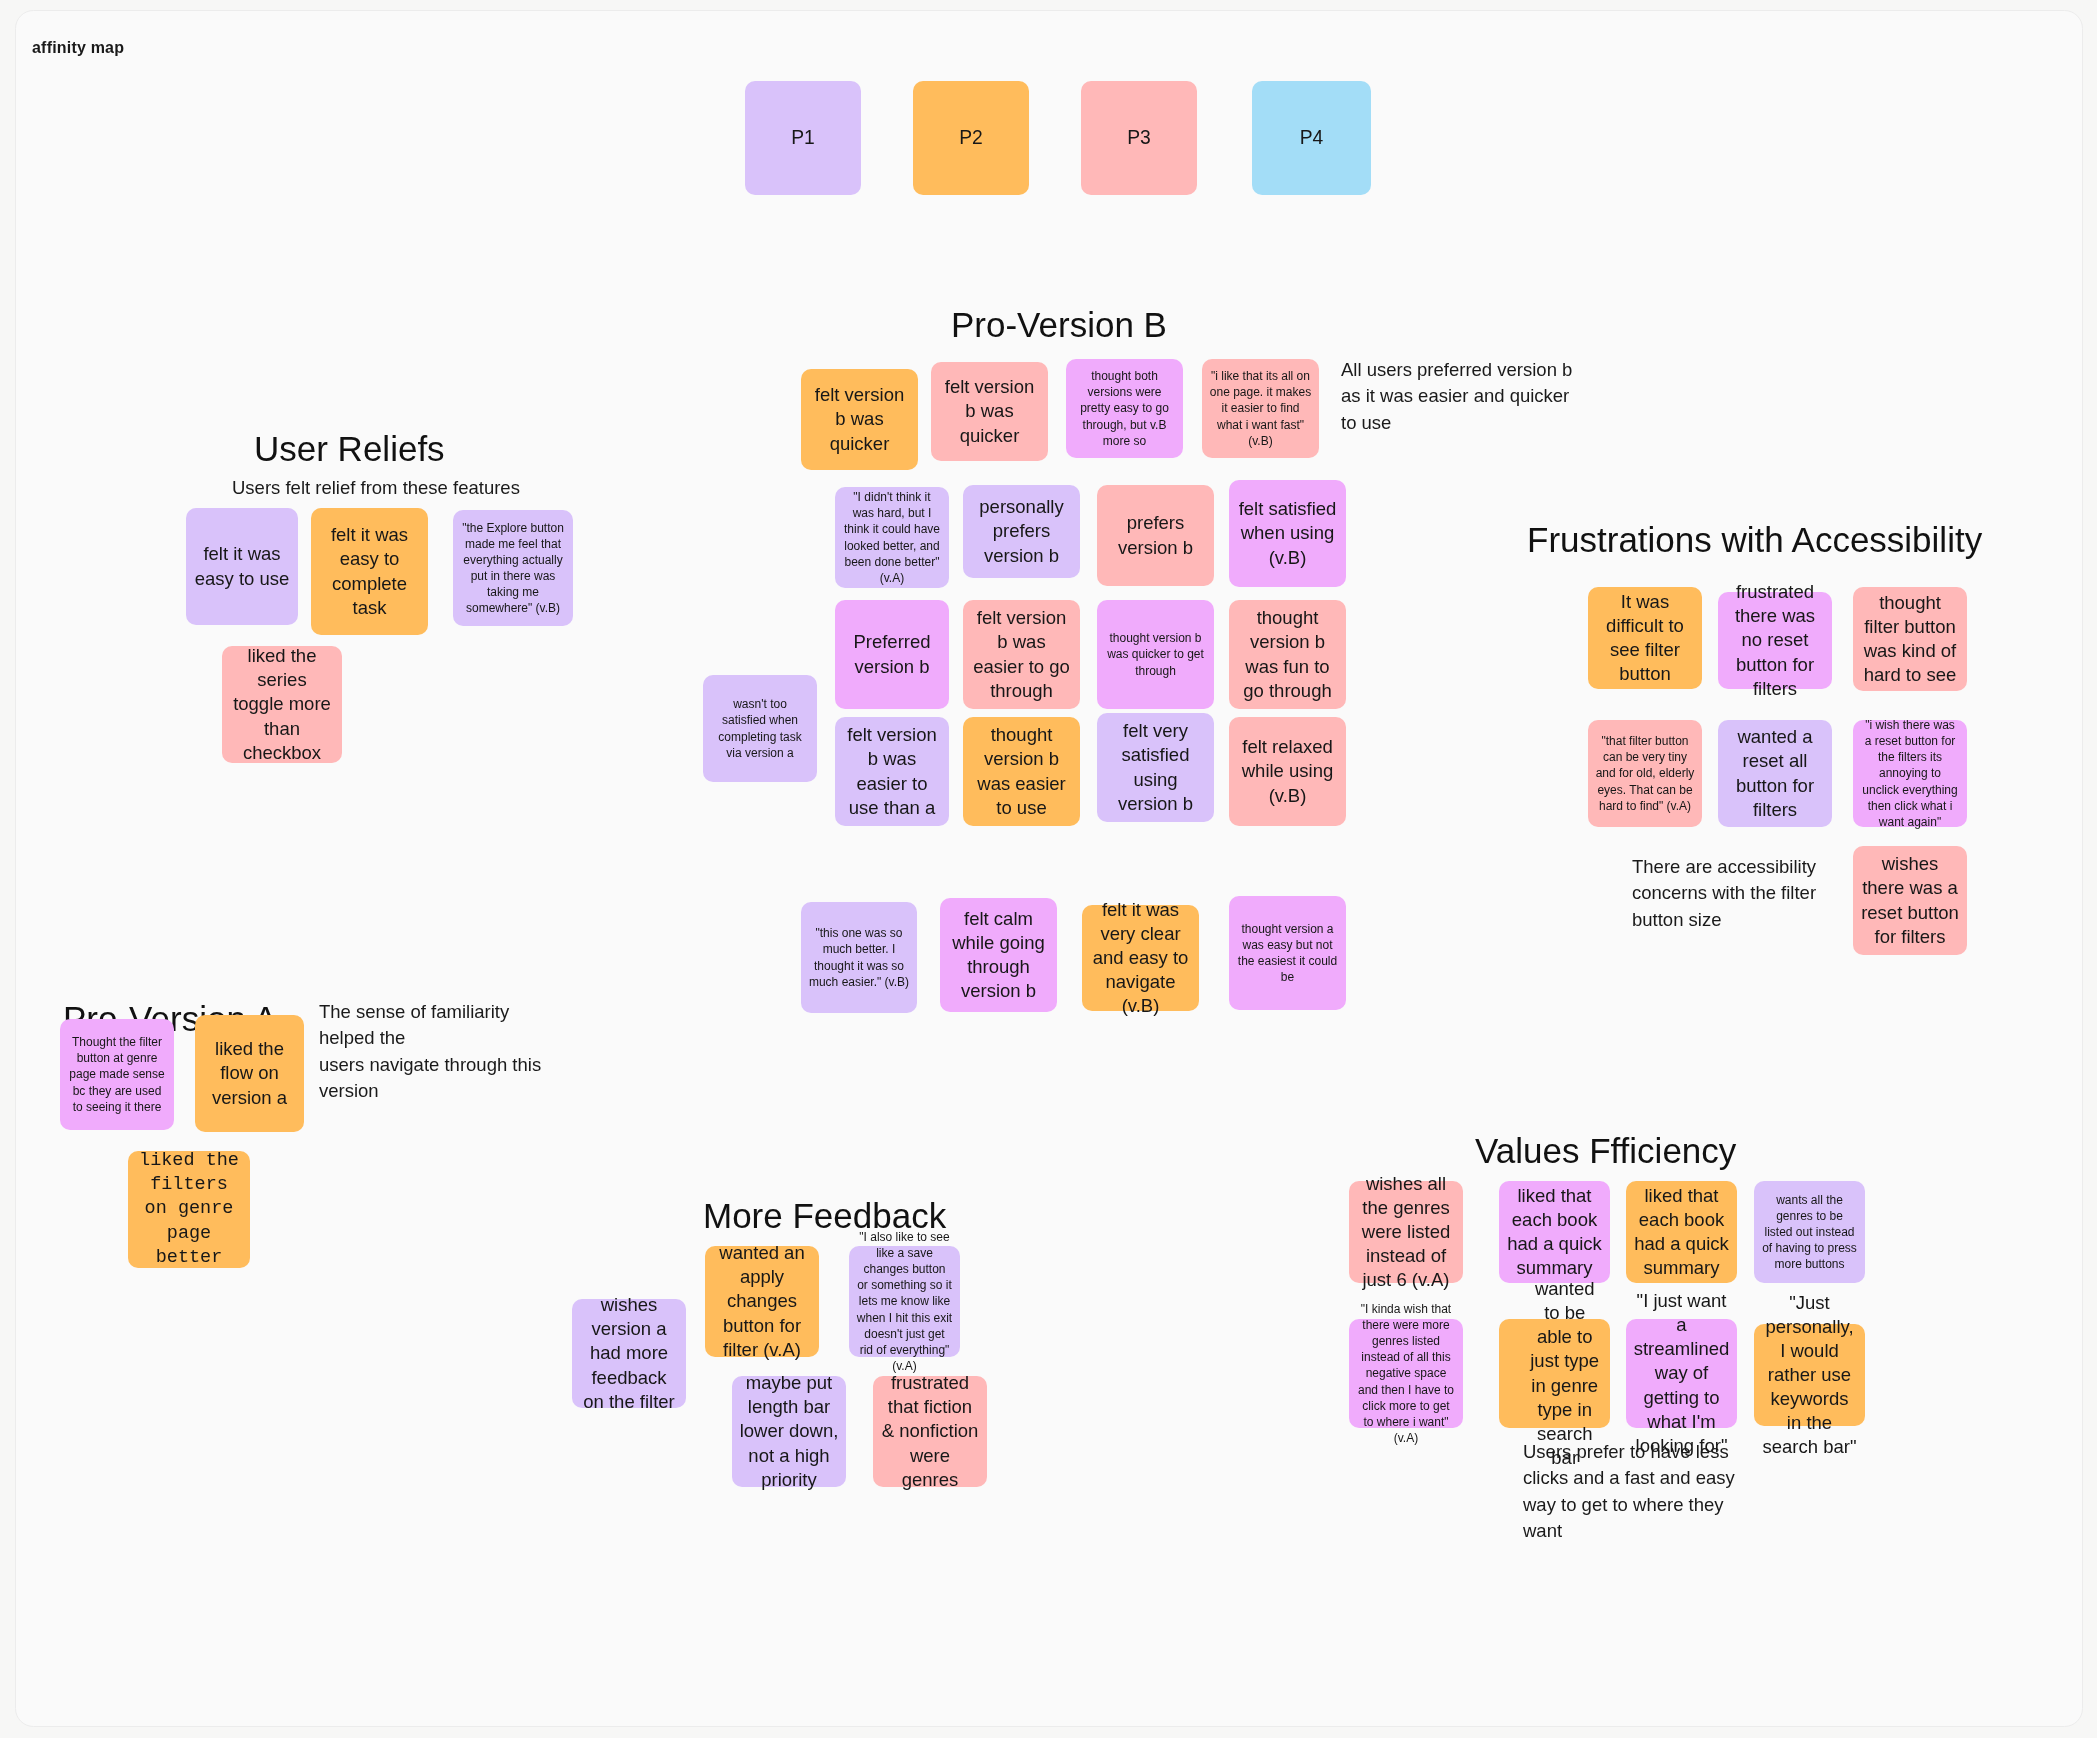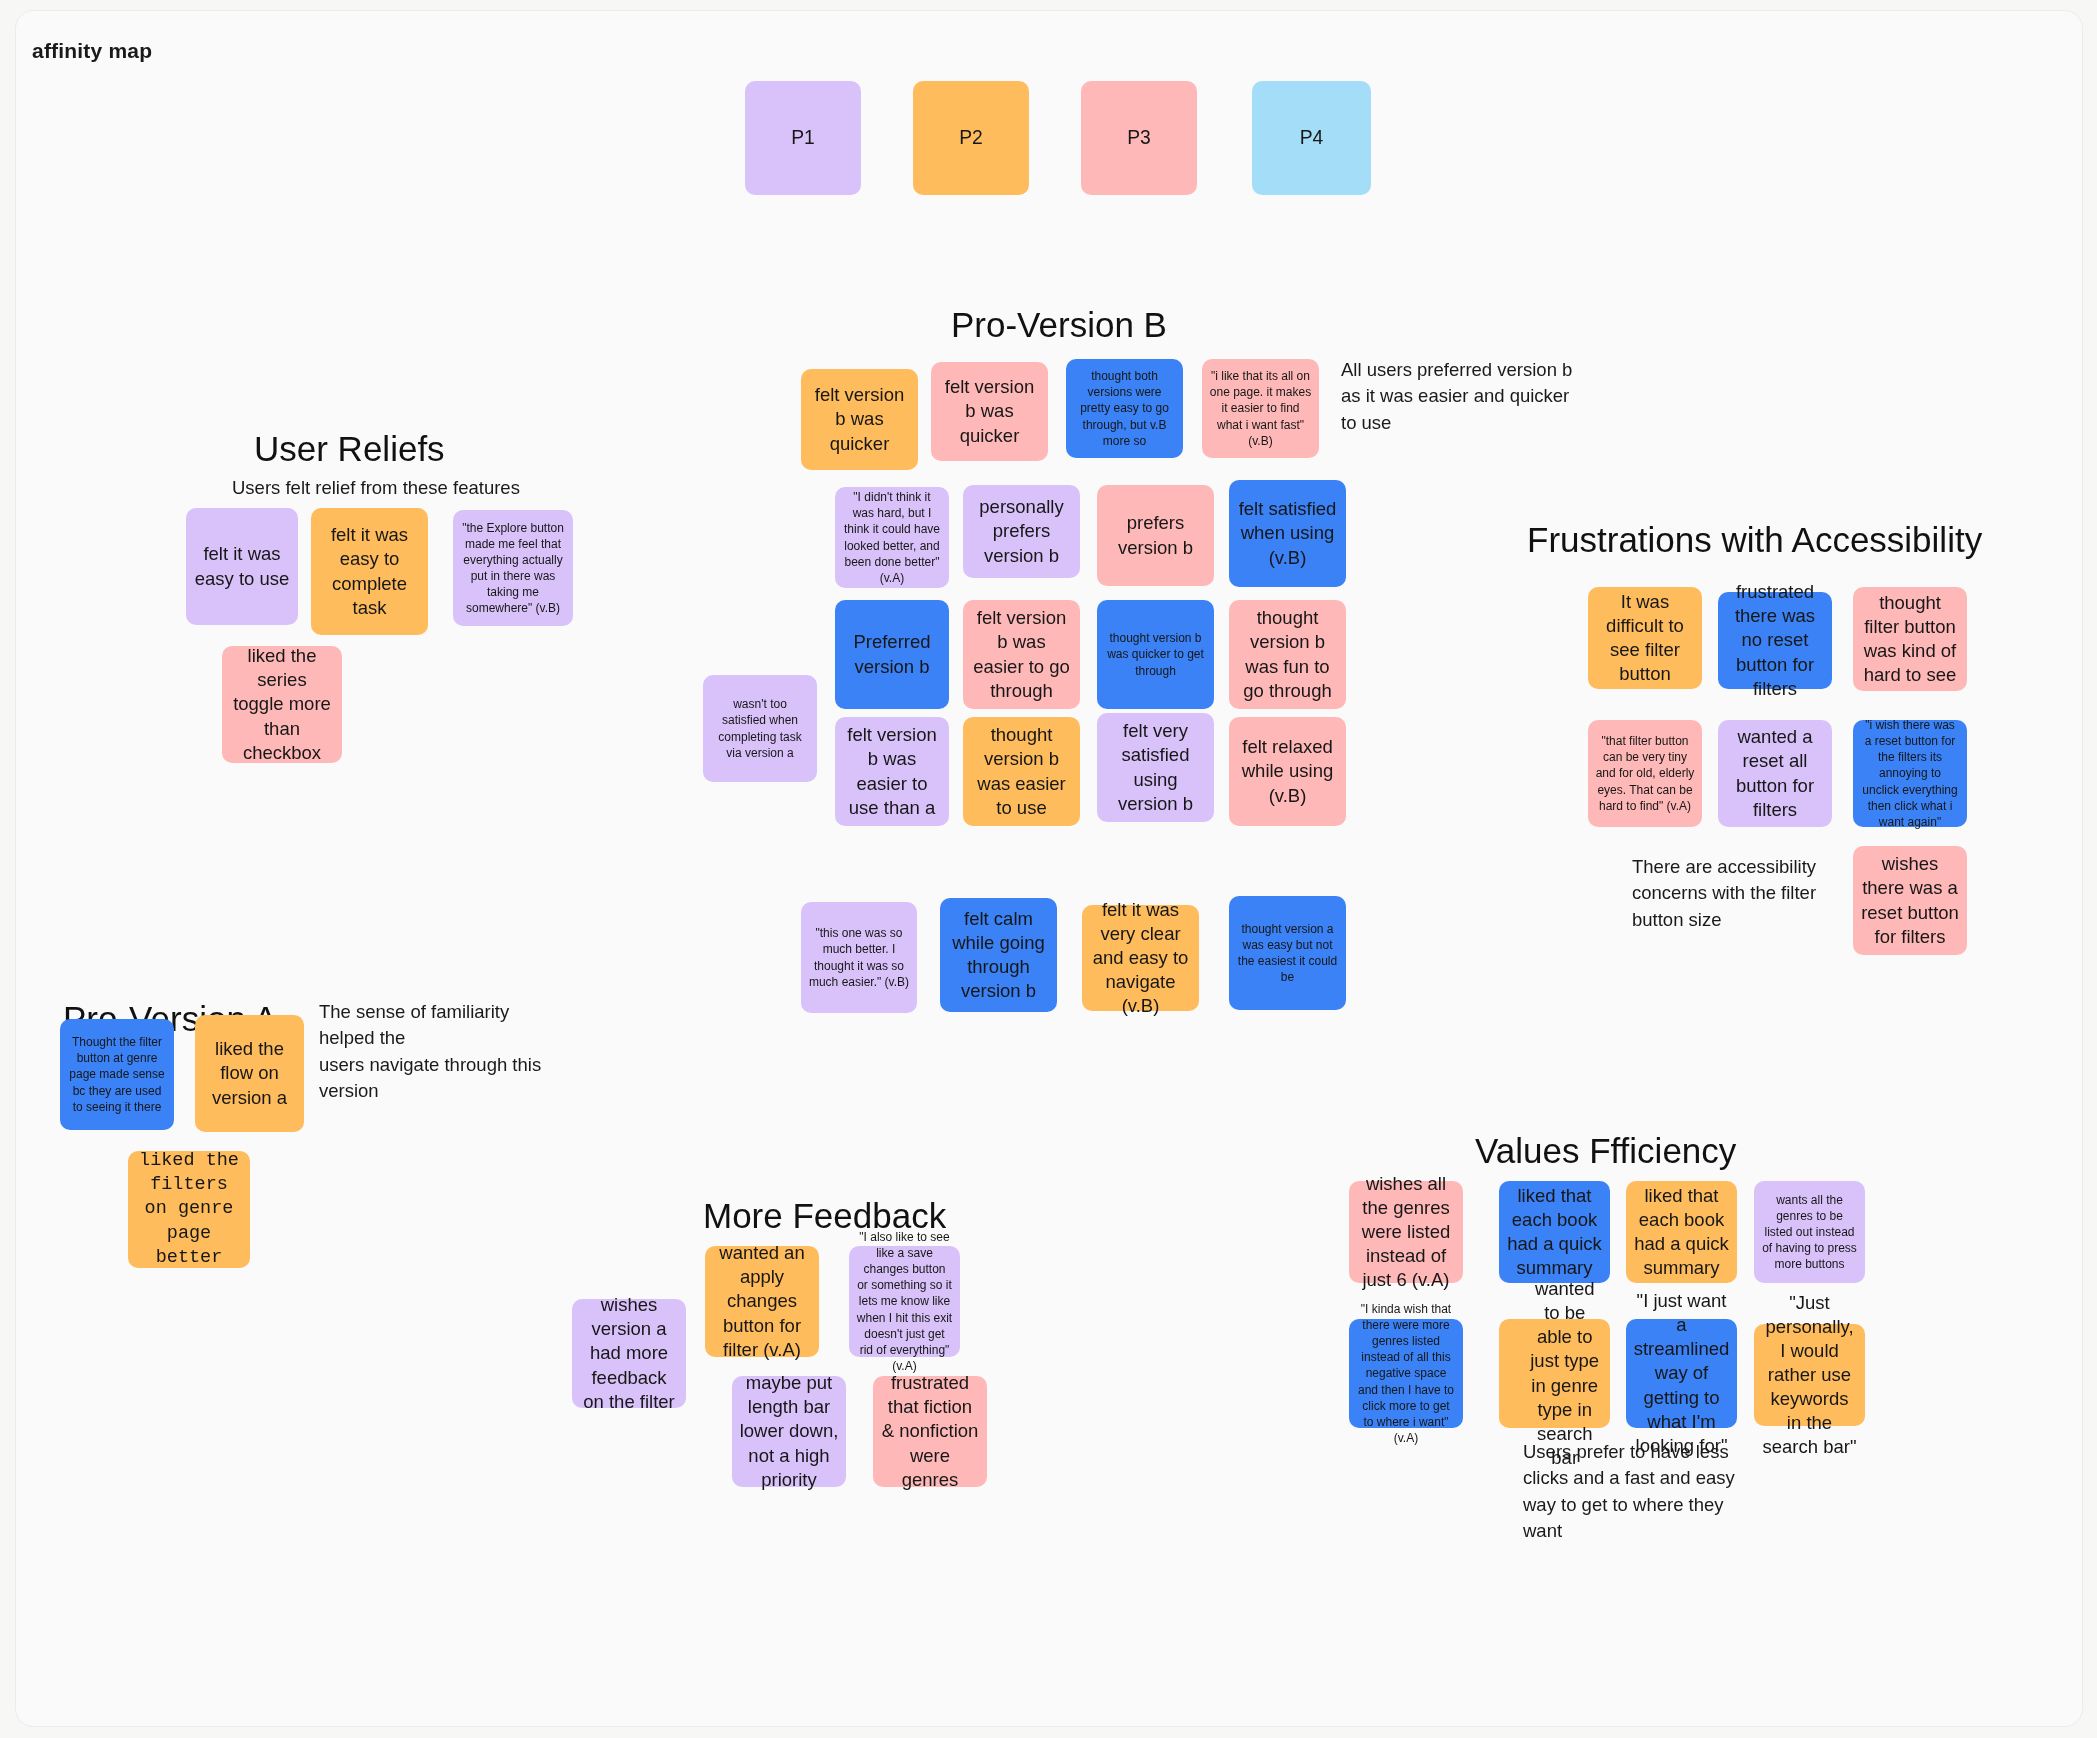--- a/index.html
+++ b/index.html
@@ -14,21 +14,21 @@
     left: 15px; top: 10px;
     width: 2068px; height: 1717px;
     background: #fafafa;
     border: 1.7px solid #ececec;
     border-radius: 18.5px;
   }
   #canvas { position: absolute; left: 0; top: 0; width: 2098px; height: 1739px; }
 
   .app-title {
     position: absolute;
-    font-size: 21px;
+    font-size: 16px;
     font-weight: bold;
     color: #1a1a1a;
     letter-spacing: 0.2px;
   }
 
   
   .note {
     position: absolute;
     border-radius: 10px;
     display: flex;
@@ -40,21 +40,21 @@
     padding: 5px 7.6px;
     word-wrap: break-word;
   }
   .note.big   { font-size: 18.5px; }
   .note.small { font-size: 12px; line-height: 1.34; }
   .note.legend { font-size: 19.3px; }
 
   .c-purple { background: #d9c2fa; }
   .c-orange { background: #ffbc5c; }
   .c-pink   { background: #ffb8b8; }
-  .c-blue   { background: #3b82f6; }
+  .c-blue   { background: #f0abfc; }
 
   .sec-title {
     position: absolute;
     font-size: 35px;
     font-weight: 400;
     color: #111;
     white-space: nowrap;
   }
   .sec-sub {
     position: absolute;

